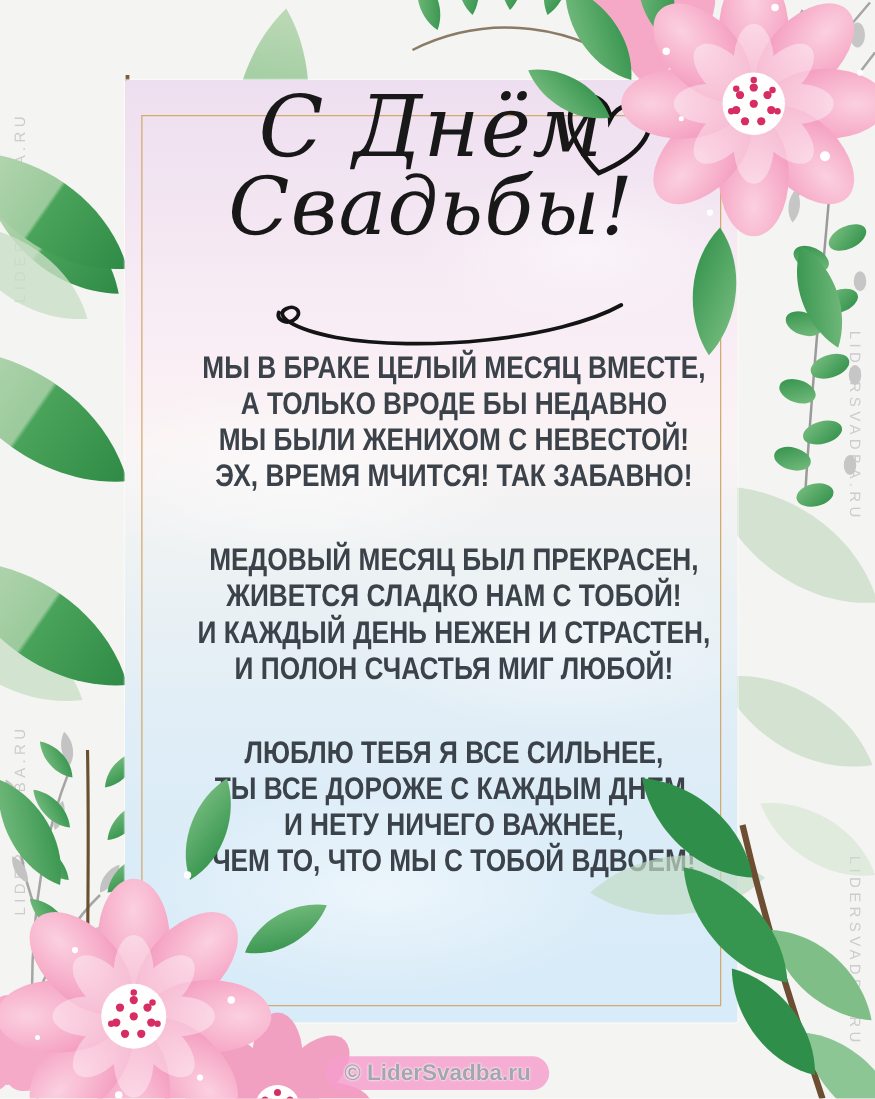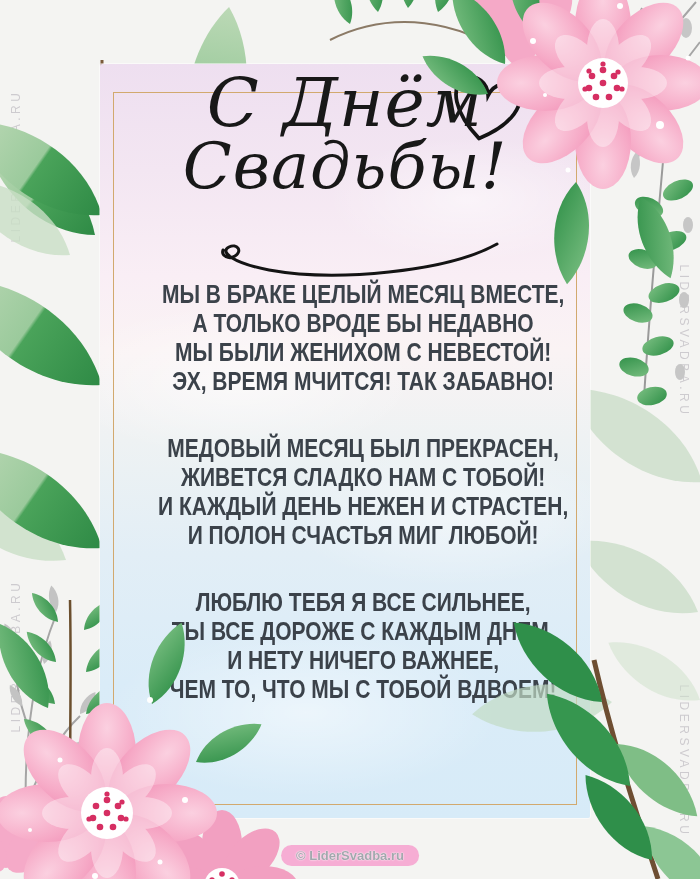--- a/index.html
+++ b/index.html
@@ -37,21 +37,21 @@
   #heart{position:absolute;left:342px;top:6px;}
   #flourish{position:absolute;left:50%;top:174px;transform:translateX(-50%);}
   
   #poem{position:absolute;left:58px;top:216px;text-align:center;}
   .stanza{transform:scaleX(.84);transform-origin:0 0;margin:0 0 38px 0;}
   .stanza p{margin:0;font-weight:700;font-size:25px;line-height:29px;color:#3b424a;
     white-space:nowrap;font-family:"Liberation Sans",sans-serif;}
   
   #badge{position:absolute;left:50%;top:845px;transform:translateX(-50%);z-index:5;
     background:rgba(246,158,205,.82);border-radius:15px;padding:3px 15px;
-    font-size:13px;font-weight:700;color:#a3a7ad;white-space:nowrap;
+    font-size:18px;font-weight:700;color:#a3a7ad;white-space:nowrap;
     text-shadow:0 0 2px rgba(255,255,255,.95),0 0 1px #ffffff;}
 </style>
 </head>
 <body>
 
 <div id="stage">
 
   <div class="wm" id="wm-left-top">LIDERSVADBA.RU</div>
   <div class="wm" id="wm-left-bottom">LIDERSVADBA.RU</div>
   <div class="wm" id="wm-right-top">LIDERSVADBA.RU</div>

